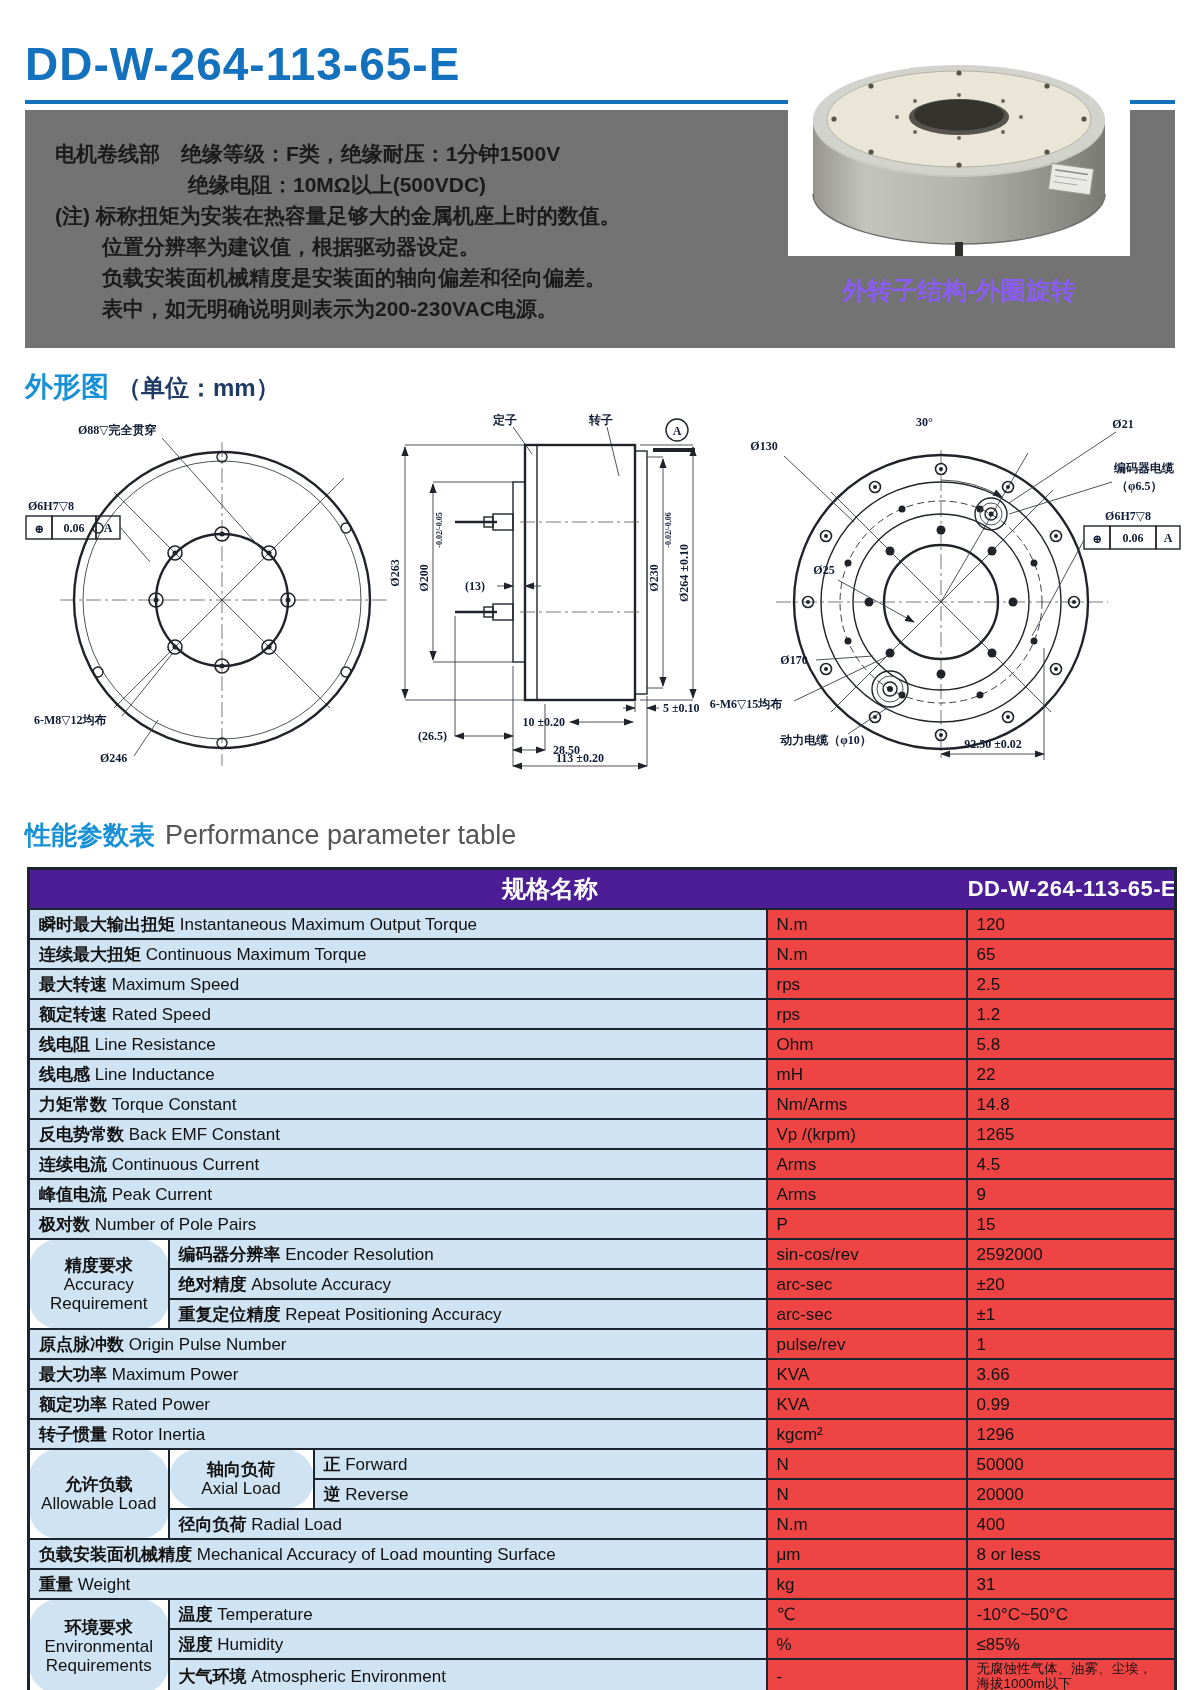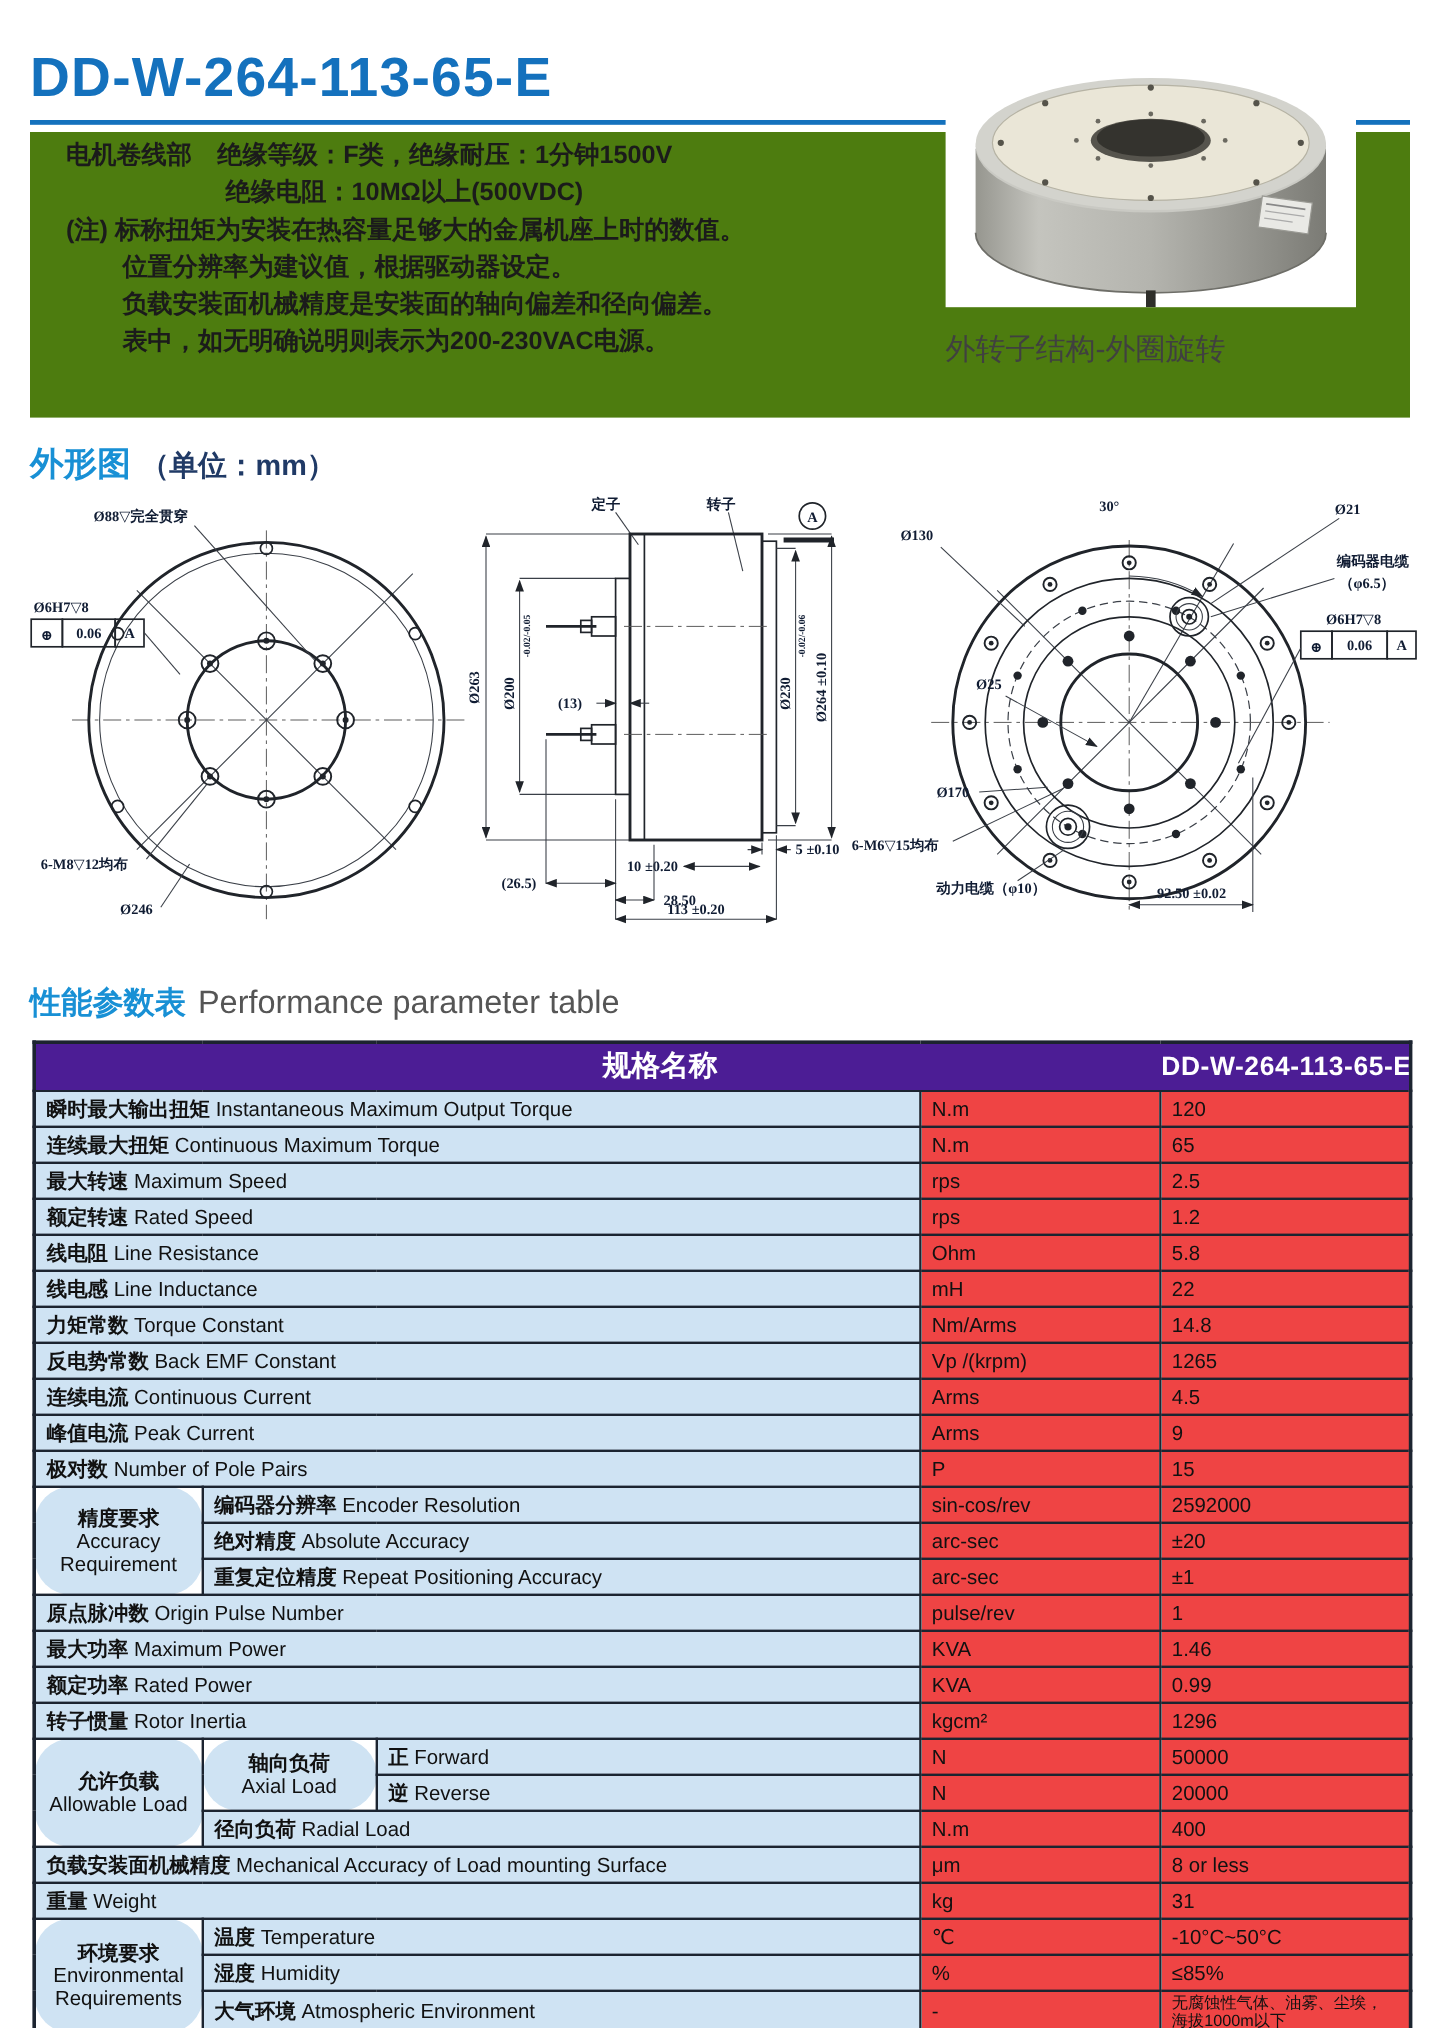--- a/index.html
+++ b/index.html
@@ -4,30 +4,30 @@
 <style>
   html,body{margin:0;padding:0;background:#ffffff;}
   body{width:1200px;height:1690px;position:relative;overflow:hidden;
        font-family:"Liberation Sans","DejaVu Sans",sans-serif;color:#111;}
   .page{position:relative;width:1200px;height:1690px;}
 
   
   .title{margin:40px 0 0 25px;font-size:46px;line-height:1.05;font-weight:bold;
          color:#1471bd;letter-spacing:1px;}
   .rule{margin:12px 0 0 25px;width:1150px;height:4px;background:#1471bd;}
-  .info-box{margin:6px 0 0 25px;width:1150px;height:238px;background:#4d7c0f;
-            padding-top:4px;box-sizing:border-box;}
+  .info-box{margin:6px 0 0 25px;width:1150px;height:238px;background:#737373;
+            padding-top:28px;box-sizing:border-box;}
   .iline{font-size:21px;line-height:31px;font-weight:bold;color:#1b1b1b;white-space:pre;}
   .ind0{padding-left:30px;}
   .ind1{padding-left:163px;}
   .ind2{padding-left:77px;}
 
   .photo{position:absolute;top:6px;left:788px;width:342px;height:210px;background:#fff;}
-  .caption{position:absolute;top:234px;left:788px;width:342px;
-           font-size:25px;font-weight:normal;color:#404040;}
+  .caption{position:absolute;top:234px;left:788px;width:342px;text-align:center;
+           font-size:25px;font-weight:bold;color:#8b5cf6;}
 
   
   .sec-head{margin:20px 0 0 25px;}
   .sec-head .zh{font-size:28px;font-weight:bold;color:#1890d5;margin-top:36px;}
   .sec-head .note{font-size:24px;font-weight:bold;color:#203a66;margin-left:8px;}
   .sec-head2{margin:26px 0 0 25px;}
   .sec-head2 .zh2{font-size:26px;font-weight:bold;color:#1890d5;}
   .sec-head2 .en2{font-size:27px;color:#555;margin-left:10px;}
 
   
@@ -466,21 +466,21 @@
           <td class="vcell">±1</td>
         </tr>
         <tr>
           <td colspan="3" class="lcell"><b>原点脉冲数</b> Origin Pulse Number</td>
           <td class="ucell">pulse/rev</td>
           <td class="vcell">1</td>
         </tr>
         <tr>
           <td colspan="3" class="lcell"><b>最大功率</b> Maximum Power</td>
           <td class="ucell">KVA</td>
-          <td class="vcell">1.46</td>
+          <td class="vcell">3.66</td>
         </tr>
         <tr>
           <td colspan="3" class="lcell"><b>额定功率</b> Rated Power</td>
           <td class="ucell">KVA</td>
           <td class="vcell">0.99</td>
         </tr>
         <tr>
           <td colspan="3" class="lcell"><b>转子惯量</b> Rotor Inertia</td>
           <td class="ucell">kgcm²</td>
           <td class="vcell">1296</td>

